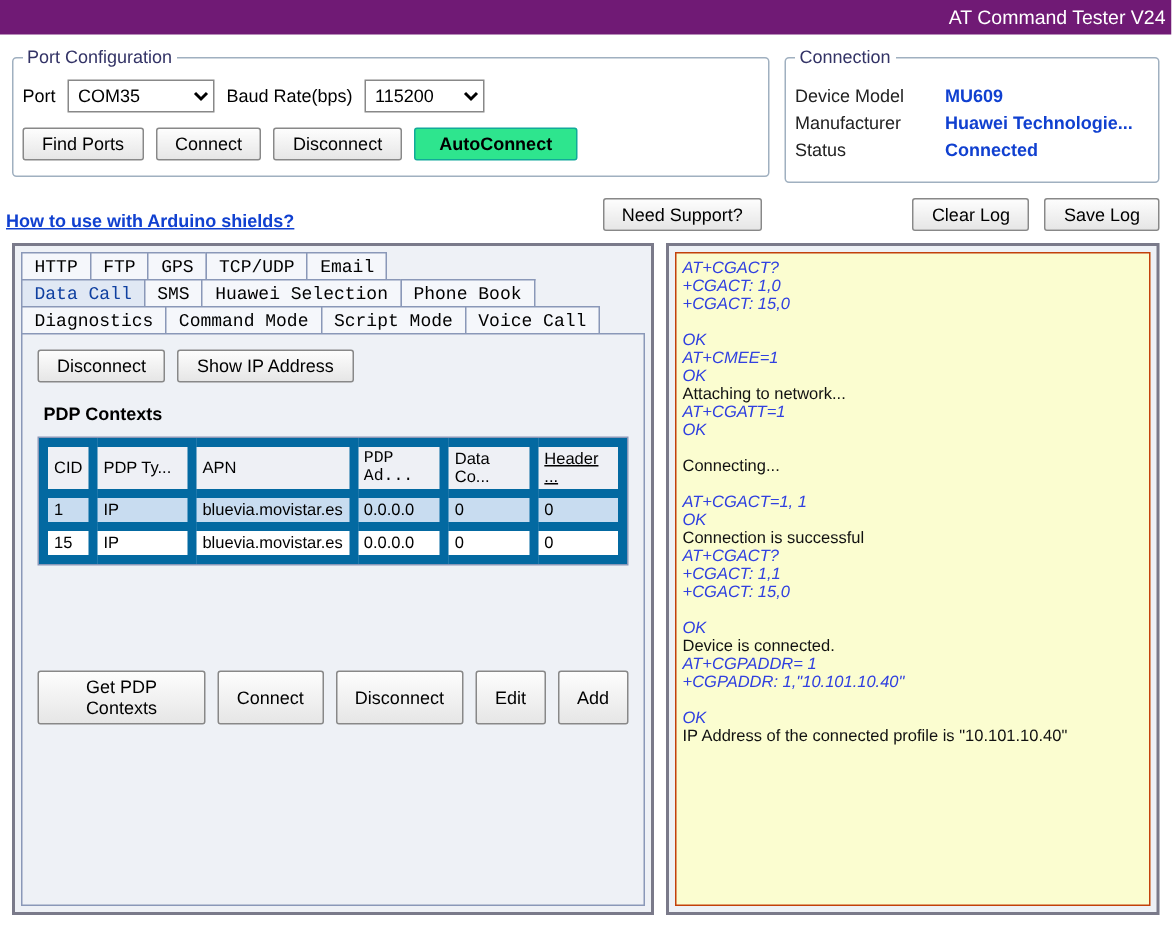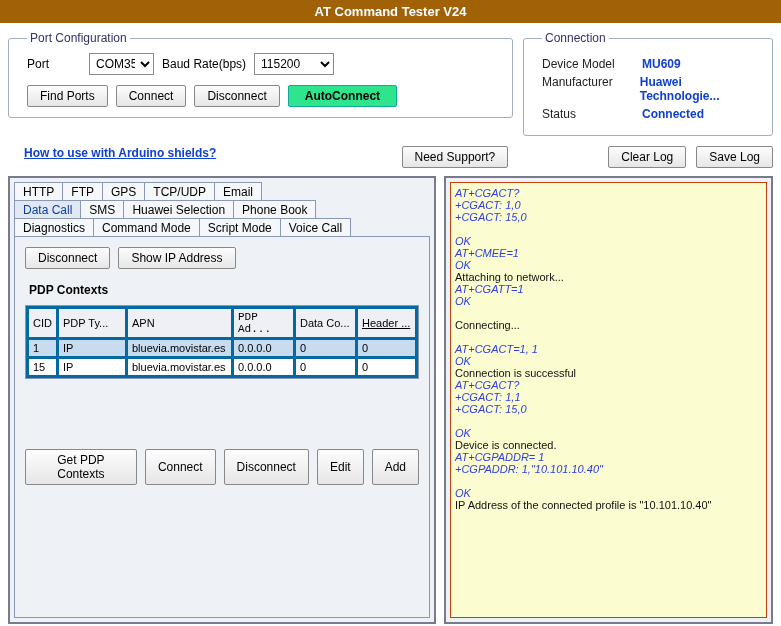--- a/index.html
+++ b/index.html
@@ -1,48 +1,48 @@
 <!DOCTYPE html>
 <html><head>
 <meta charset="utf-8">
 <style>
 * { box-sizing: border-box; margin: 0; padding: 0; }
 body { font-family: Arial, sans-serif; font-size: 12px; background: #fff; width: 781px; }
-.title-bar { background: #a16207; color: #fff; text-align: center; padding: 4px; font-weight: bold; font-size: 13px; }
+.title-bar { background: #701a75; color: #fff; text-align: right; padding: 4px; font-weight: normal; font-size: 13px; }
 .top-section { display: flex; padding: 8px; gap: 10px; align-items: flex-start; }
-fieldset { border: 1px solid #a0b0c0; border-radius: 3px; padding: 8px 10px 10px 18px; }
+fieldset { border: 1px solid #a0b0c0; border-radius: 3px; padding: 8px 10px 10px 6px; }
 legend { color: #336; font-size: 12px; padding: 0 3px; }
 .port-config { flex: 1 1 auto; }
 .port-row { display: flex; align-items: center; gap: 8px; margin-bottom: 10px; }
 .port-row label { font-weight: normal; }
 select { font-size: 12px; padding: 2px; border: 1px solid #888; background: #fff; height: 22px; }
-select.port-select { width: 65px; margin-left: 32px; }
+select.port-select { width: 98px; }
 select.baud-select { width: 80px; }
 .btn { background: linear-gradient(#fdfdfd,#e6e6e6); border: 1px solid #888; padding: 3px 12px; font-size: 12px; cursor: pointer; border-radius: 2px; }
 .btn-row { display: flex; gap: 8px; }
 .btn.auto { background: #2ee58e; border-color: #1a9; font-weight: bold; padding: 3px 16px; }
 .connection { width: 250px; }
 .conn-row { display: flex; margin: 4px 0; }
 .conn-label { width: 100px; color: #222; }
 .conn-value { color: #1040d0; font-weight: bold; }
-.mid-row { display: flex; align-items: flex-start; padding: 2px 8px 8px 24px; gap: 10px; }
+.mid-row { display: flex; align-items: flex-end; padding: 2px 8px 8px 4px; gap: 10px; }
 .link { color: #1040d0; text-decoration: underline; font-weight: bold; cursor: pointer; }
 .spacer { flex: 1; }
 .main-area { display: flex; padding: 0 8px 8px 8px; gap: 8px; height: 456px; }
 .left-panel { width: 428px; border: 2px solid #7a7a8a; background: #eef1f6; display: flex; flex-direction: column; }
-.tabs-outer { background: #eef1f6; padding: 4px 4px 0 4px; }
+.tabs-outer { background: #eef1f6; padding: 4px 4px 0 4px; font-family: Liberation Mono, monospace; }
 .tabrow { display: flex; flex-wrap: wrap; }
 .tab { border: 1px solid #8a98b8; border-bottom: none; background: #f5f7fb; padding: 2px 8px; font-size: 12px; cursor: pointer; margin-right: -1px; margin-bottom: -1px; white-space: nowrap; }
 .tab.active { background: #e0e8f4; color: #1040a0; text-align: center; }
 .tab-content { border: 1px solid #8a98b8; background: #eef1f6; flex: 1; padding: 10px; margin: 0 4px 4px 4px; }
 .tab-content { margin-top: 0; }
 .action-row { display: flex; gap: 8px; margin-bottom: 14px; }
 .section-title { font-weight: bold; margin: 6px 0 8px 4px; }
 table.grid { border-collapse: collapse; width: 100%; background: #fff; font-size: 11px; }
-table.grid th, table.grid td { border: 3px solid #0369a1; padding: 2px 4px; text-align: left; }
+table.grid th, table.grid td { border: 6px solid #0369a1; padding: 2px 4px; text-align: left; }
 table.grid th { background: #eef0f5; font-weight: normal; }
 tr.sel td { background: #c8dcf0; }
 .table-wrap { border: 1px solid #8a98b8; overflow: hidden; margin-bottom: 70px; }
 .right-panel { flex: 1; border: 2px solid #7a7a8a; padding: 4px; background: #eef1f6; display: flex; }
 .log { flex: 1; background: #fbfdd0; border: 1px solid #c2410c; padding: 4px; font-family: Arial,sans-serif; font-size: 11px; overflow: auto; white-space: pre-wrap; }
 .log .cmd { color: #3040e0; font-style: italic; }
 .log .ok { color: #3040e0; font-style: italic; }
 .log .txt { color: #111; }
 </style>
 </head>

